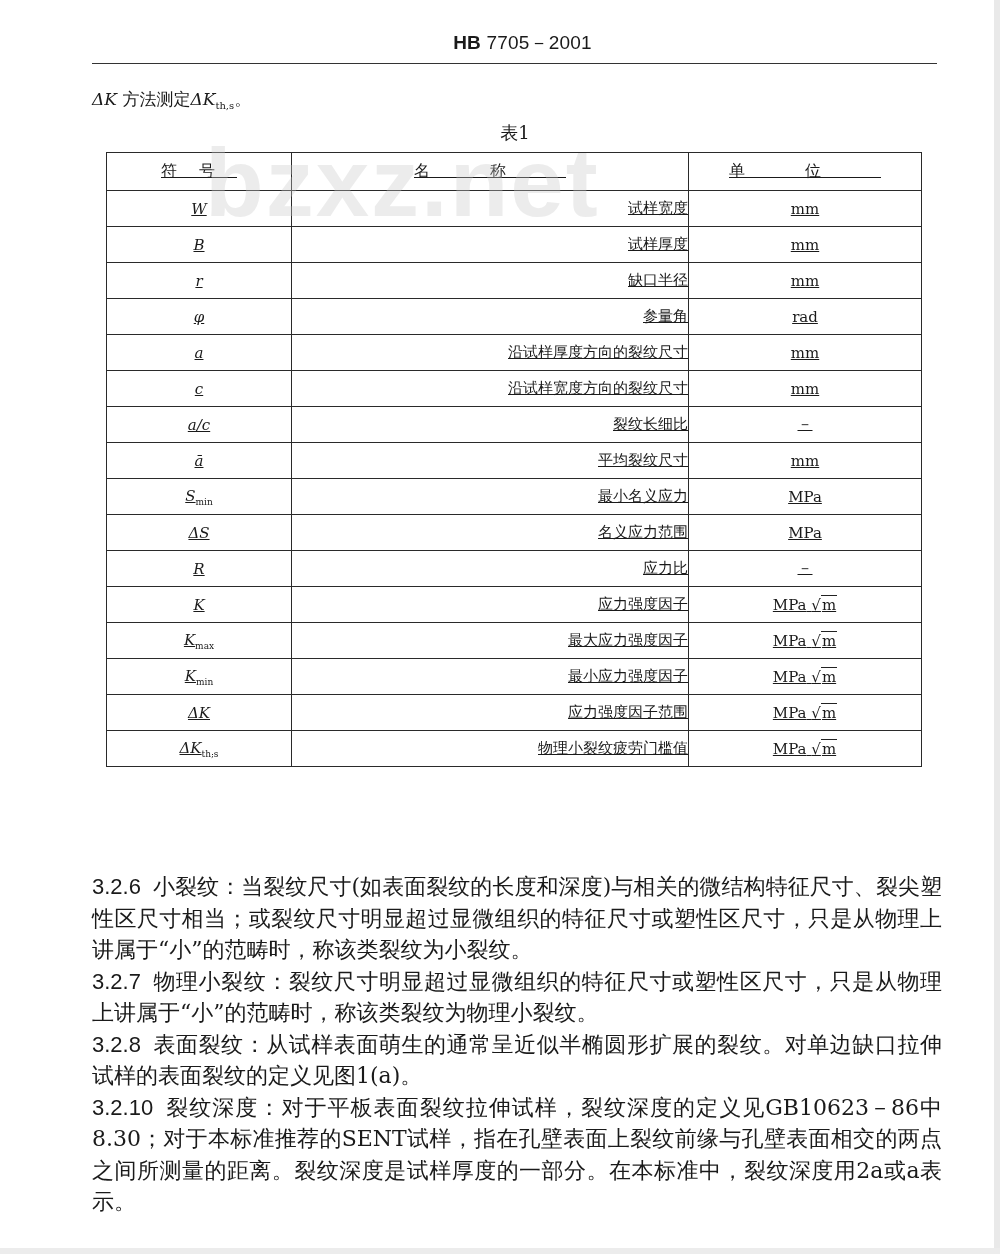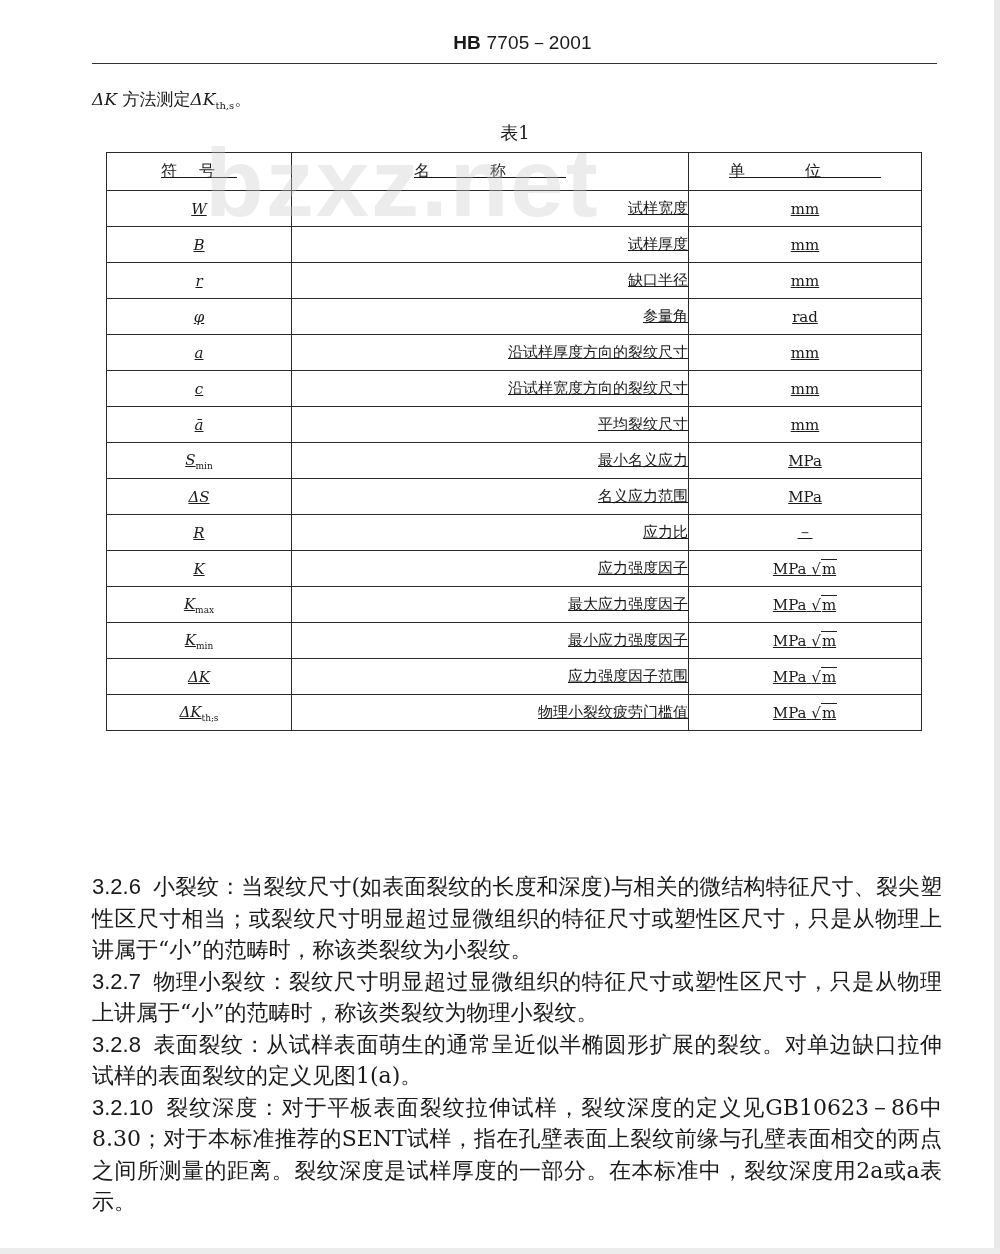--- a/index.html
+++ b/index.html
@@ -92,20 +92,25 @@
         <td class="col-sym"><span>a</span></td>
         <td class="col-name">沿试样厚度方向的裂纹尺寸</td>
         <td class="col-unit"><span>mm</span></td>
       </tr>
       <tr>
         <td class="col-sym"><span>c</span></td>
         <td class="col-name">沿试样宽度方向的裂纹尺寸</td>
         <td class="col-unit"><span>mm</span></td>
       </tr>
       <tr>
+        <td class="col-sym"><span>a/c</span></td>
+        <td class="col-name">裂纹长细比</td>
+        <td class="col-unit"><span>－</span></td>
+      </tr>
+      <tr>
         <td class="col-sym"><span>ā</span></td>
         <td class="col-name">平均裂纹尺寸</td>
         <td class="col-unit"><span>mm</span></td>
       </tr>
       <tr>
         <td class="col-sym"><span>S</span><sub style="font-size:9px;vertical-align:-4px;font-style:normal">min</sub></td>
         <td class="col-name">最小名义应力</td>
         <td class="col-unit"><span>MPa</span></td>
       </tr>
       <tr>

